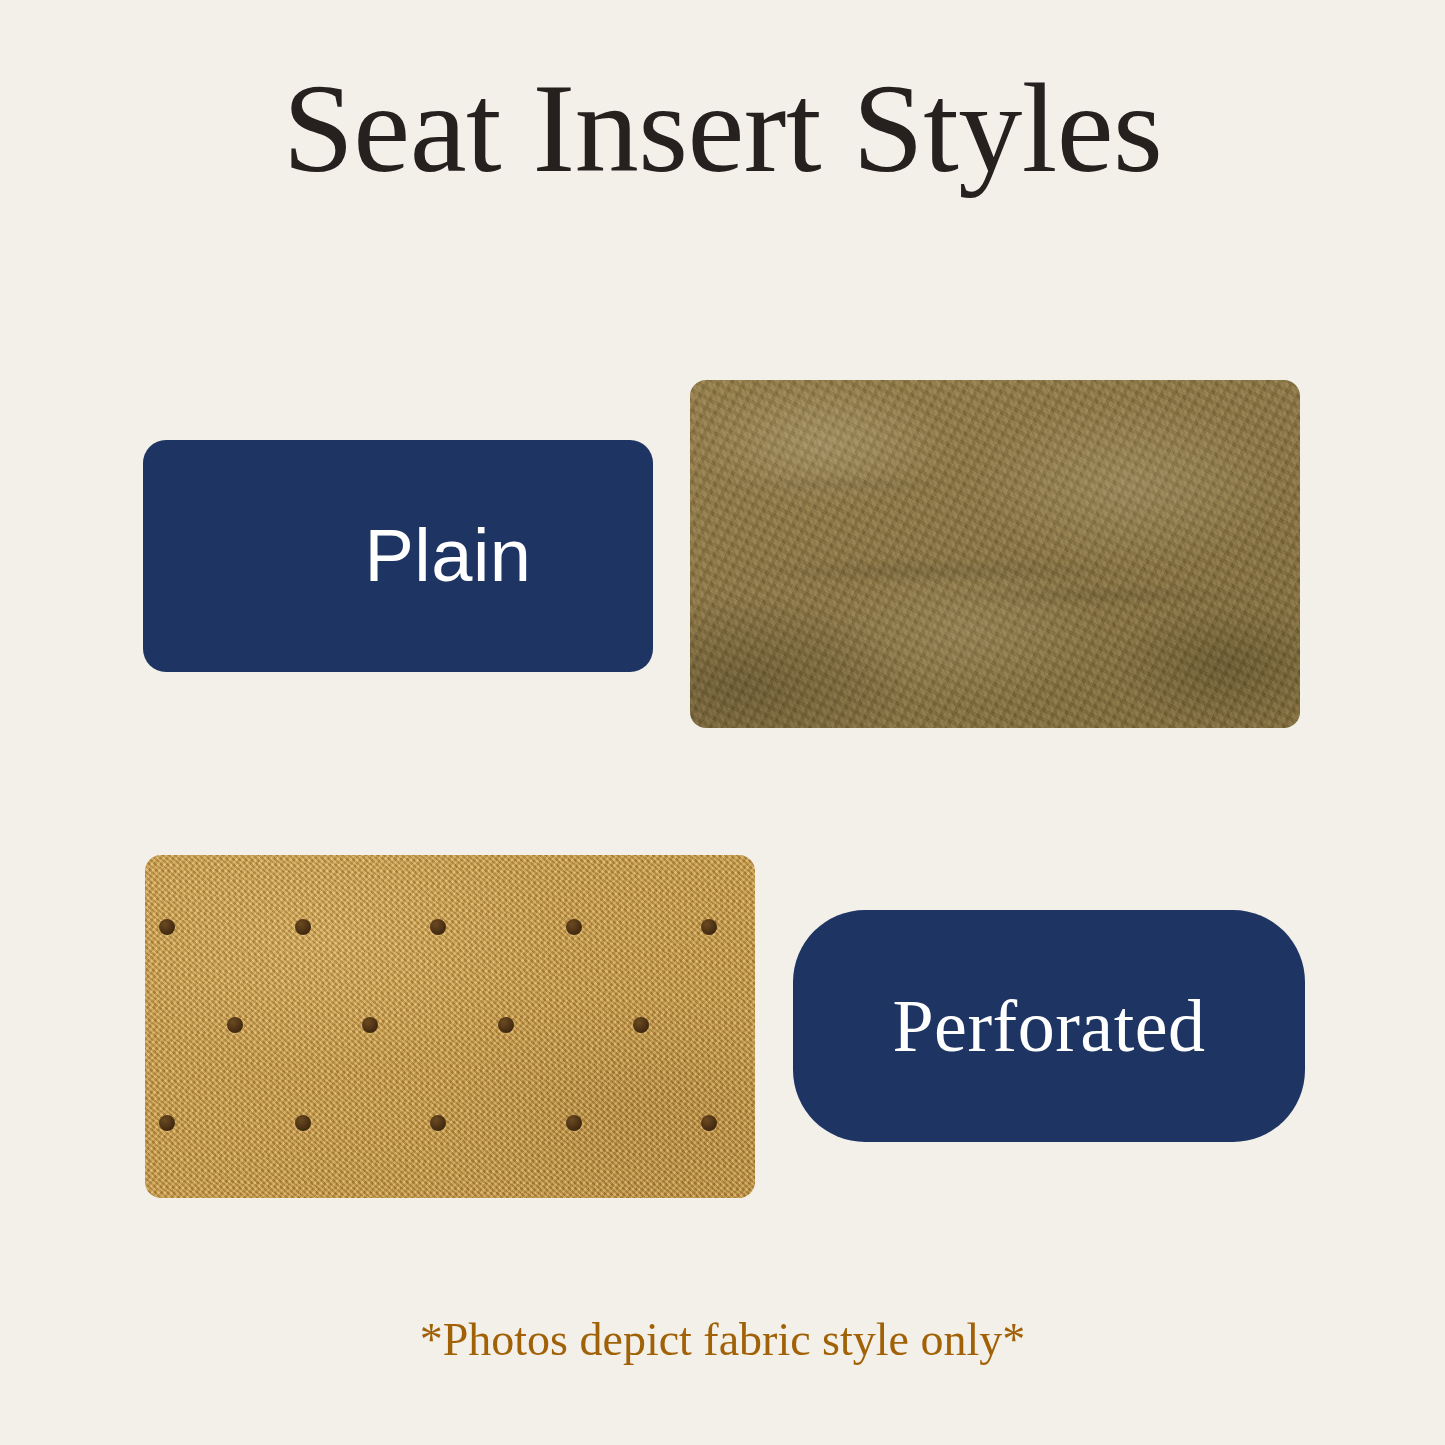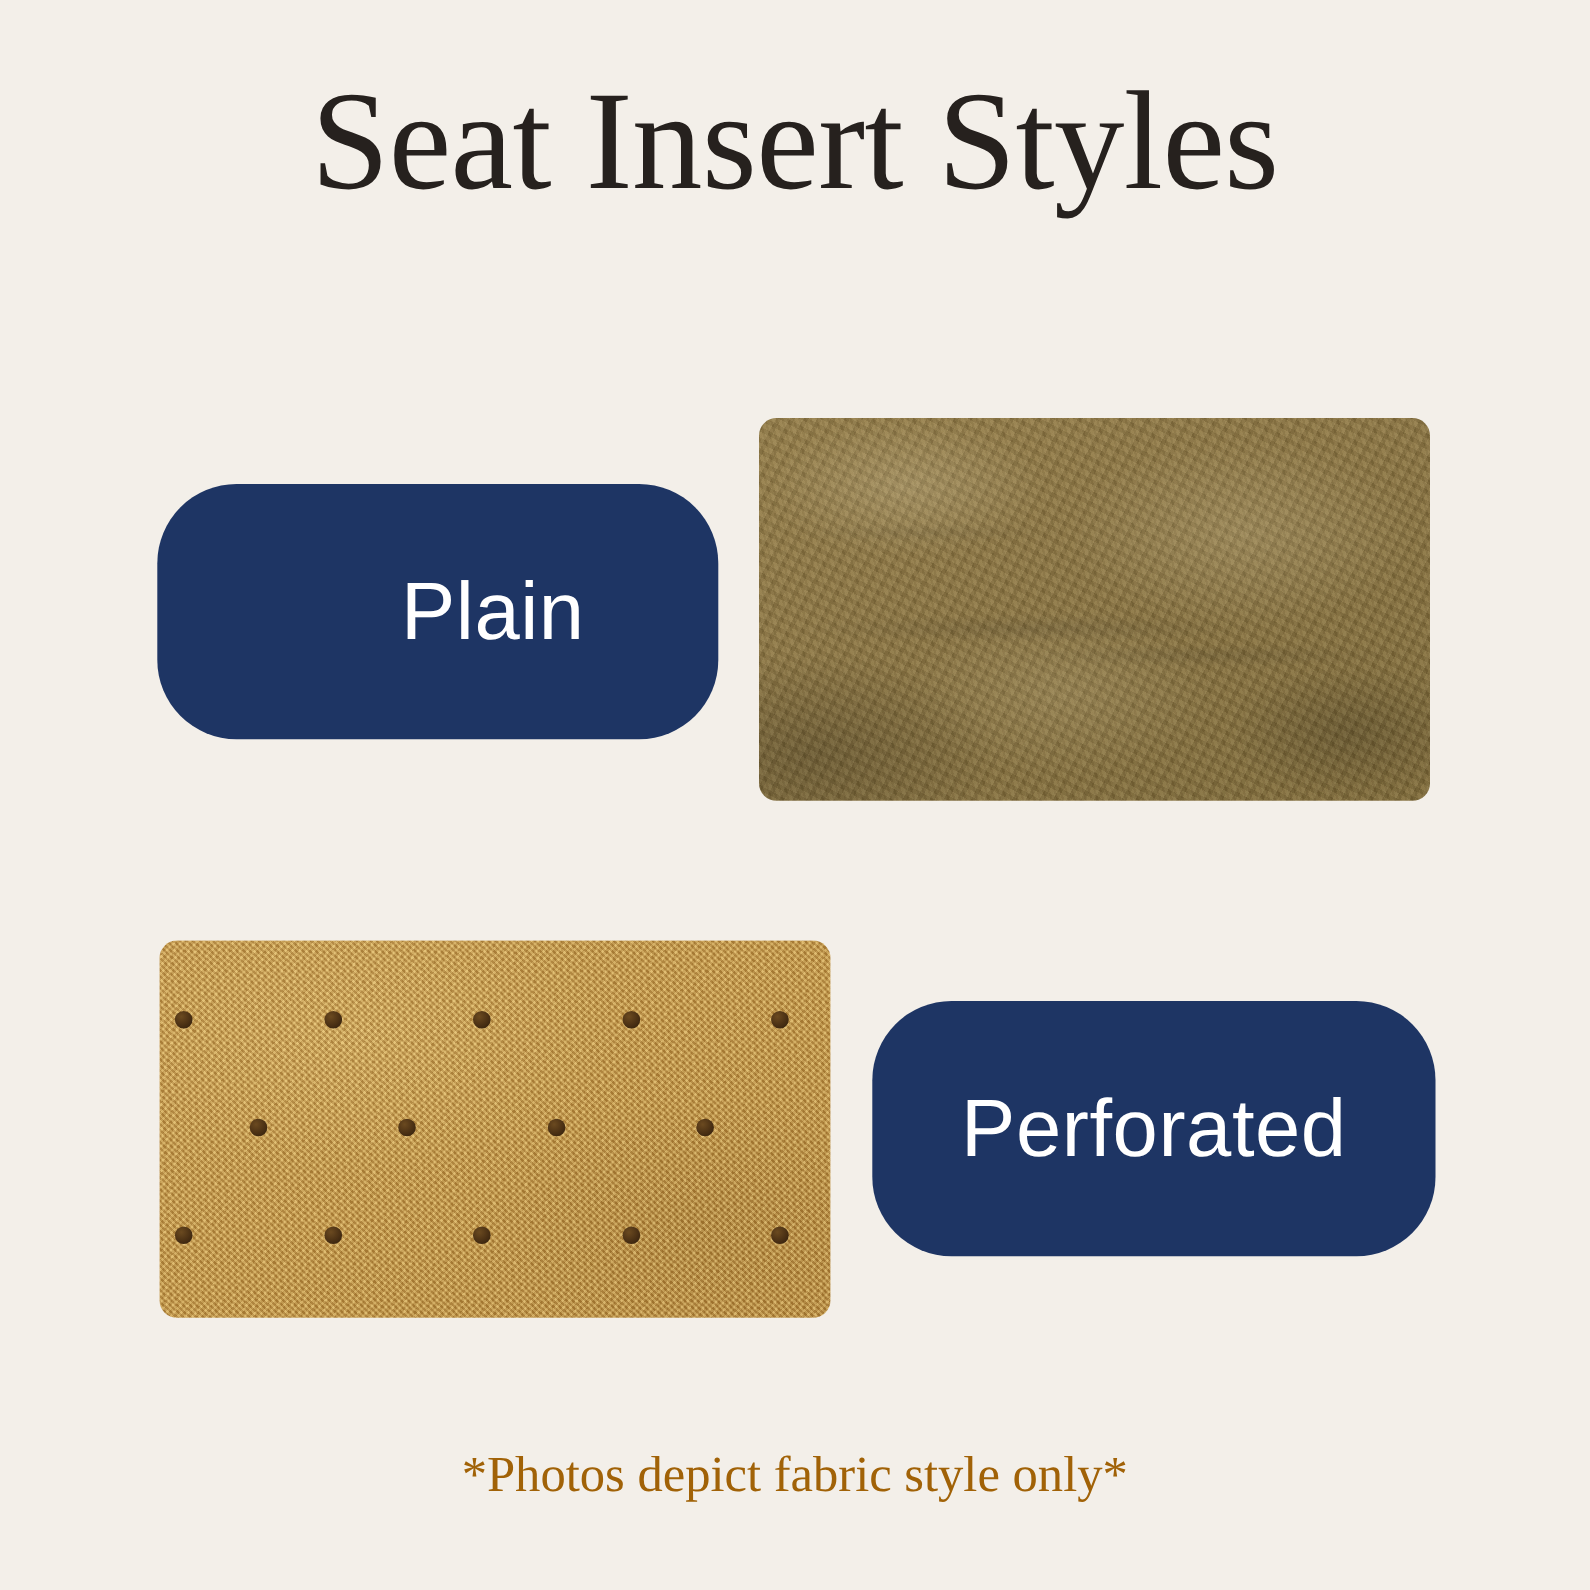--- a/index.html
+++ b/index.html
@@ -63,28 +63,30 @@
     white-space: nowrap;
   }
 
   #pill-plain {
     left: 143px;
     top: 70px;
     width: 510px;
     height: 232px;
     justify-content: center;
     padding-left: 100px;
+    border-radius: 23px;
   }
 
   #pill-perforated {
     left: 793px;
     top: 70px;
     width: 512px;
     height: 232px;
     justify-content: center;
+    font-family: Liberation Serif, serif;
   }
 
   
   .swatch {
     position: absolute;
     border-radius: 16px;
     overflow: hidden;
   }
 
   #swatch-plain {

